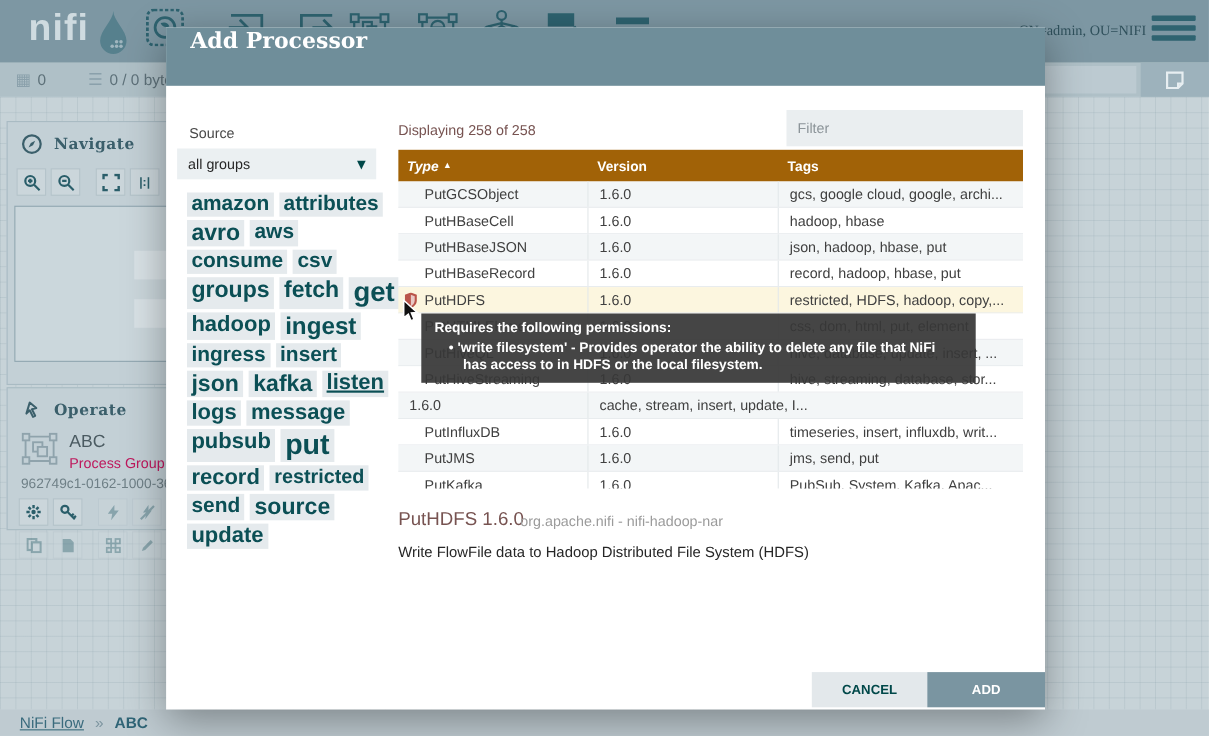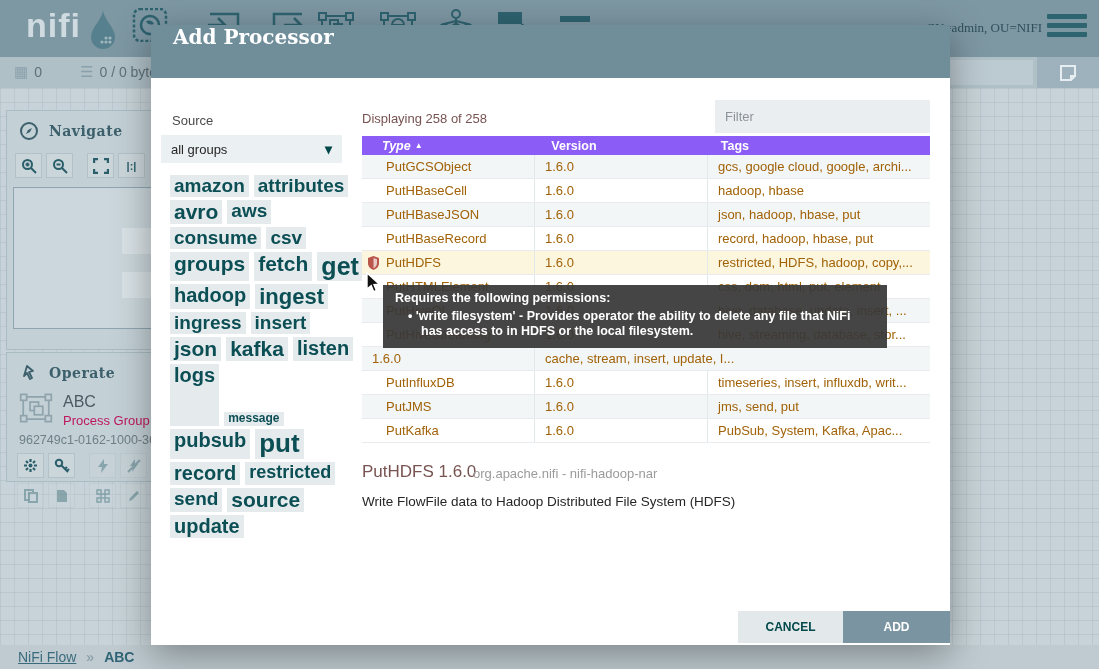--- a/index.html
+++ b/index.html
@@ -60,28 +60,28 @@
   #source-chevron { color:#004849; font-weight:bold; font-size:14px; }
 
   #tag-cloud { left:19px; top:150px; width:196px; height:300px; display:flex; flex-wrap:wrap; align-content:flex-start; gap:3px 5px; }
   .tag-chip { background:#E5EAED; color:#0B4F55; font-weight:bold; padding:0 4px; line-height:1.15; cursor:pointer; white-space:nowrap; }
 
   #displaying { left:211px; top:86px; font-size:13px; color:#775351; }
   #filter-field { left:564px; top:75px; width:215px; height:33px; background:#EAEEF0; border:0; outline:none; padding:0 10px; font-size:13px; color:#262626; }
   #filter-field::placeholder { color:#8C9499; }
 
   #ptable { left:211px; top:111px; width:568px; height:308px; overflow:hidden; font-size:13px; }
-  #thead { display:flex; height:19px; background:#8b5cf6; color:#fff; font-size:12.5px; font-weight:bold; align-items:center;padding-left:12px; }
+  #thead { display:flex; height:29px; background:#a16207; color:#fff; font-size:12.5px; font-weight:bold; align-items:center; }
   .th { padding-left:8px; }
   .th.sorted { font-style:italic; }
   .sort-arrow { font-size:8px; vertical-align:2px; margin-left:4px; }
   .col-type { width:173px; }
   .col-ver  { width:173px; }
   .col-tags { width:222px; }
-  .trow { display:flex; height:24px; align-items:center; color:#a16207; cursor:pointer; border-bottom:1px solid #E8ECEE; }
+  .trow { display:flex; height:24px; align-items:center; color:#404040; cursor:pointer; border-bottom:1px solid #E8ECEE; }
   .trow .cell { overflow:hidden; white-space:nowrap; height:100%; display:flex; align-items:center; }
   .trow .ctype { padding-left:24px; position:relative; border-right:1px solid #E3E8EA; }
   .trow .cver  { padding-left:10px; border-right:1px solid #E3E8EA; }
   .trow .ctags { padding-left:10px; }
   .trow.odd  { background:#F3F6F7; }
   .trow.even { background:#FFFFFF; }
   .trow.selected { background:#FCF6DF; }
   .shield { position:absolute; left:6px; top:5px; }
 
   #tooltip { left:232px; top:260px; width:504px; background:rgba(55,55,55,0.93); color:#fff; z-index:20; padding:6px 12px 8px 12px; font-size:12.5px; font-weight:bold; line-height:1.25; }
@@ -342,23 +342,23 @@
     <span class="tag-chip" style="font-size: 19px;">csv</span>
     <span class="tag-chip" style="font-size: 21px;">groups</span>
     <span class="tag-chip" style="font-size: 21px;">fetch</span>
     <span class="tag-chip" style="font-size: 25px;">get</span>
     <span class="tag-chip" style="font-size: 20px;">hadoop</span>
     <span class="tag-chip" style="font-size: 22px;">ingest</span>
     <span class="tag-chip" style="font-size: 19px;">ingress</span>
     <span class="tag-chip" style="font-size: 19px;">insert</span>
     <span class="tag-chip" style="font-size: 21px;">json</span>
     <span class="tag-chip" style="font-size: 21px;">kafka</span>
-    <span class="tag-chip" style="font-size: 20px;">listen</span>
+    <span class="tag-chip" style="font-size: 20px; text-decoration: underline;">listen</span>
     <span class="tag-chip" style="font-size: 20px;">logs</span>
-    <span class="tag-chip" style="font-size: 12px; margin-top: 48px;">message</span>
+    <span class="tag-chip" style="font-size: 20px;">message</span>
     <span class="tag-chip" style="font-size: 20px;">pubsub</span>
     <span class="tag-chip" style="font-size: 26px;">put</span>
     <span class="tag-chip" style="font-size: 20px;">record</span>
     <span class="tag-chip" style="font-size: 18px;">restricted</span>
     <span class="tag-chip" style="font-size: 19px;">send</span>
     <span class="tag-chip" style="font-size: 21px;">source</span>
     <span class="tag-chip" style="font-size: 20px;">update</span>
   </div>
 
   <div id="displaying" class="abs">Displaying 258 of 258</div>

